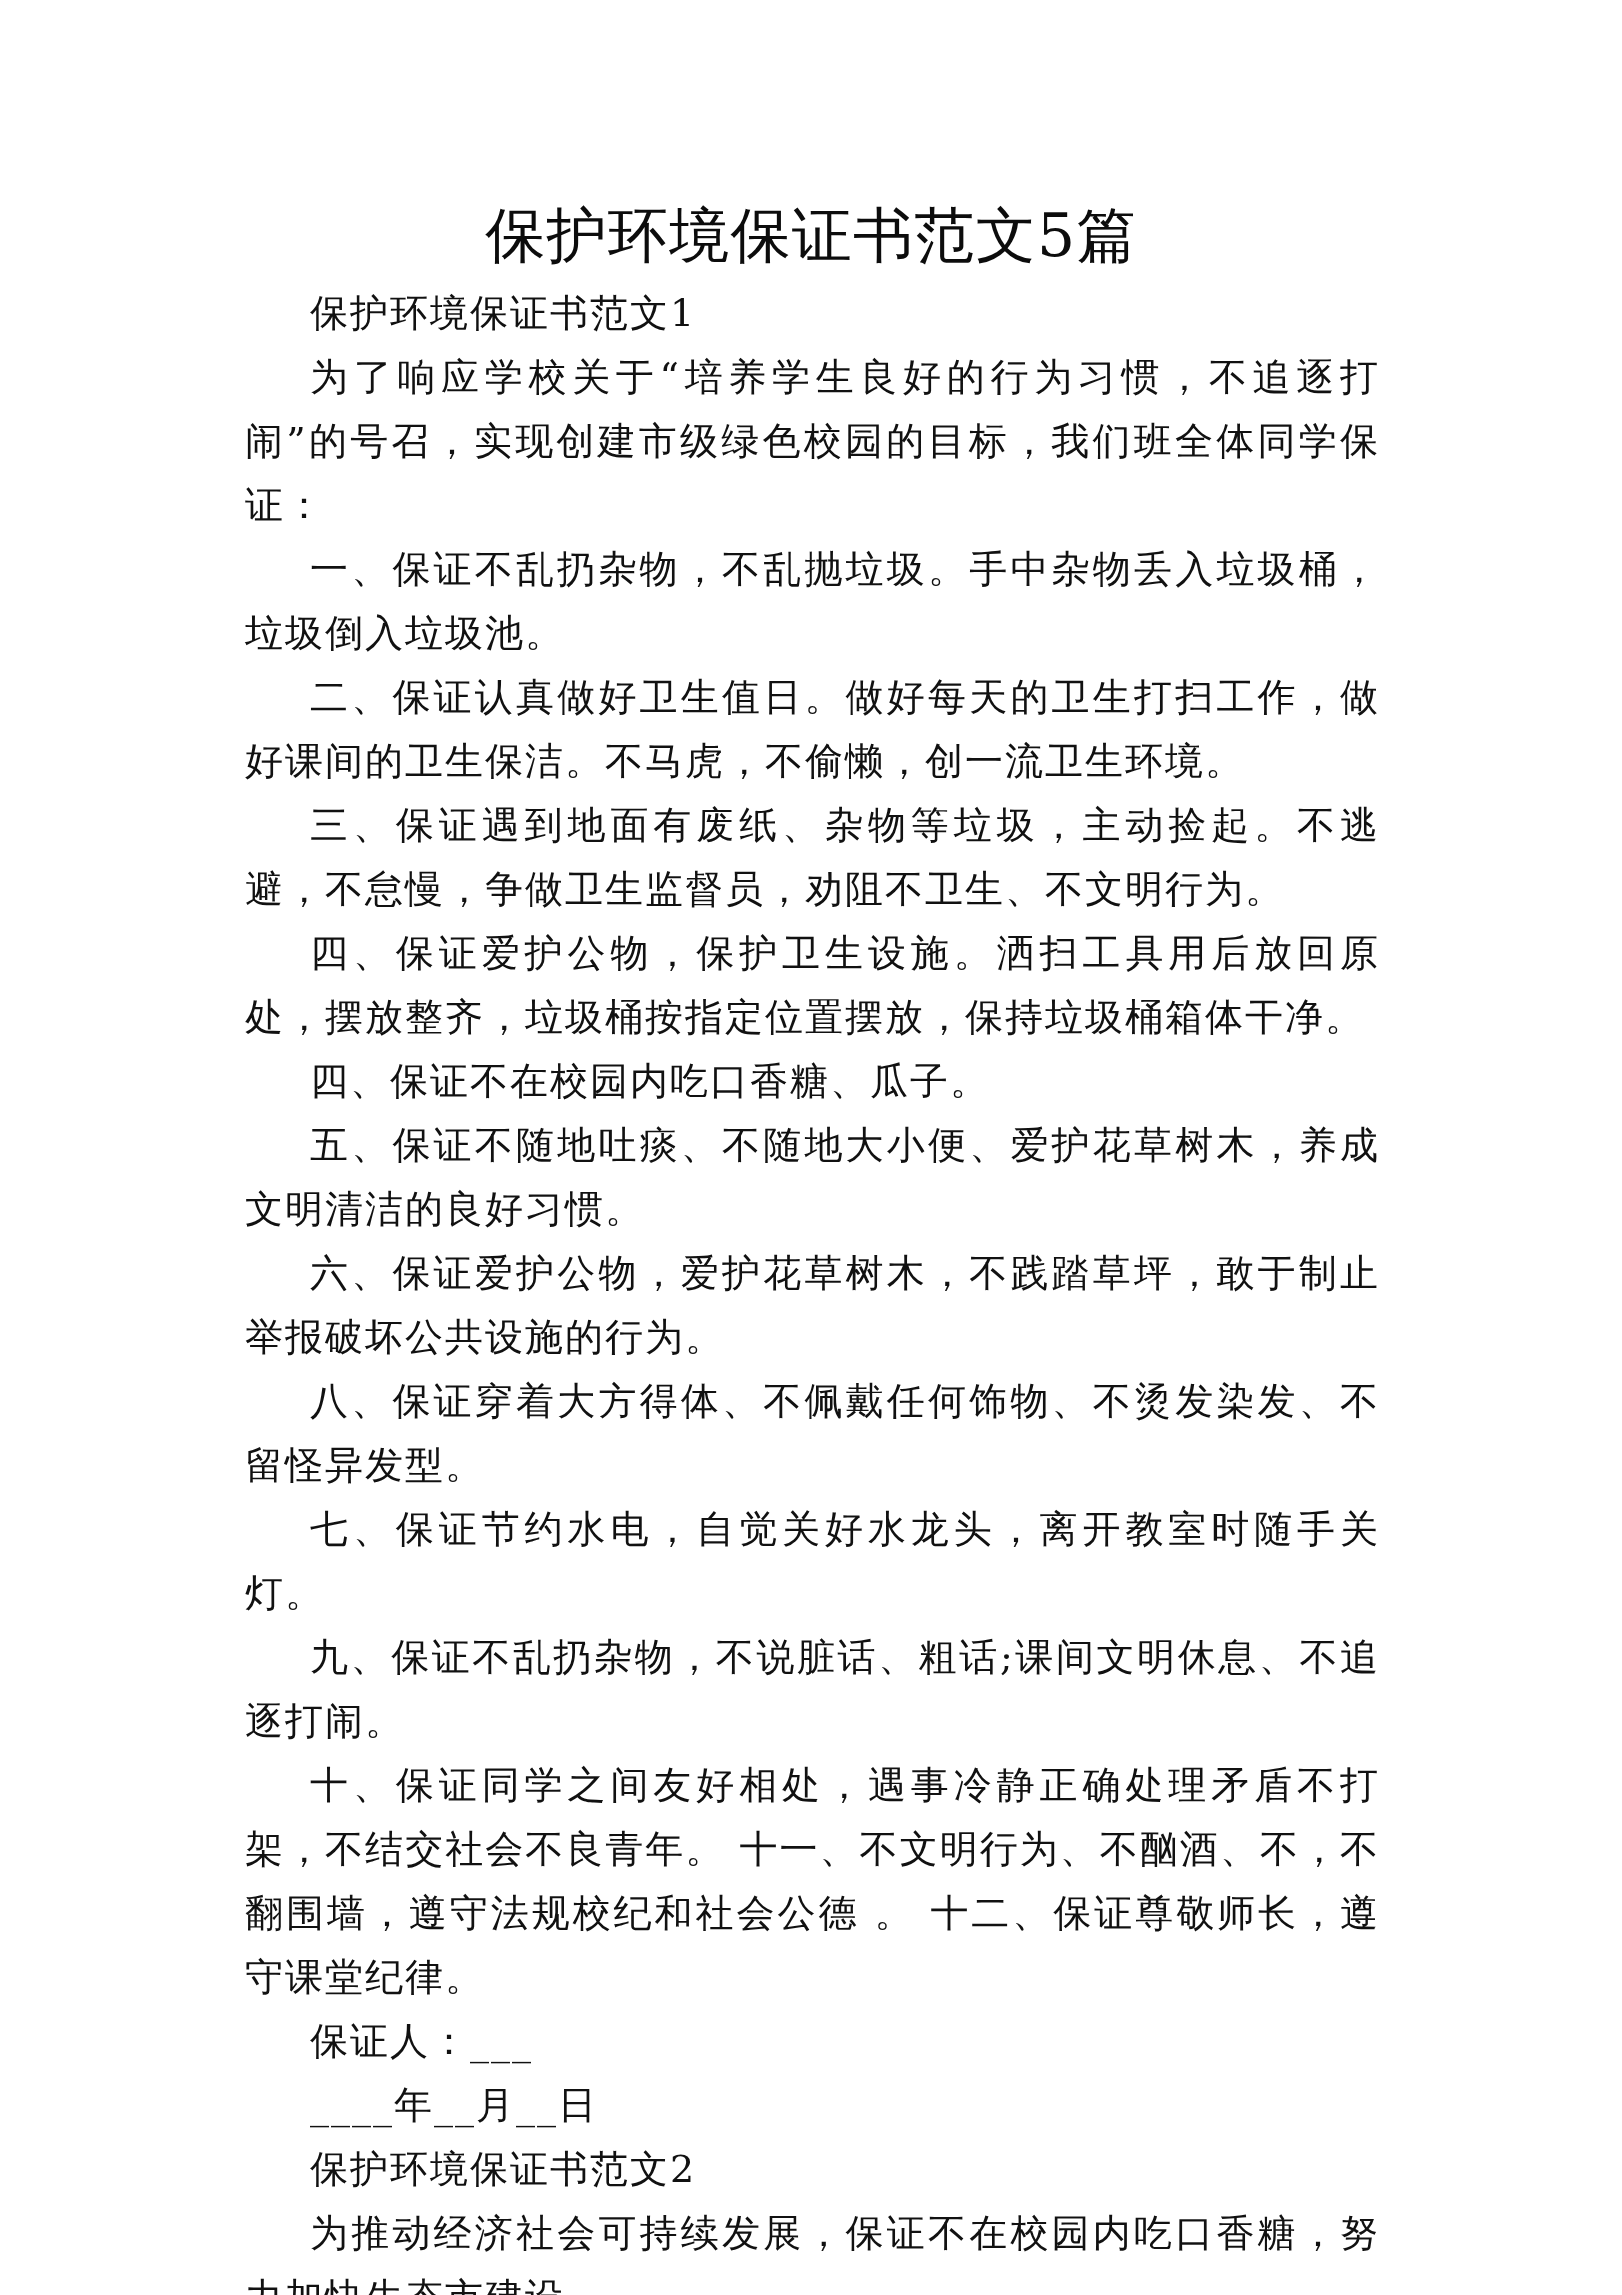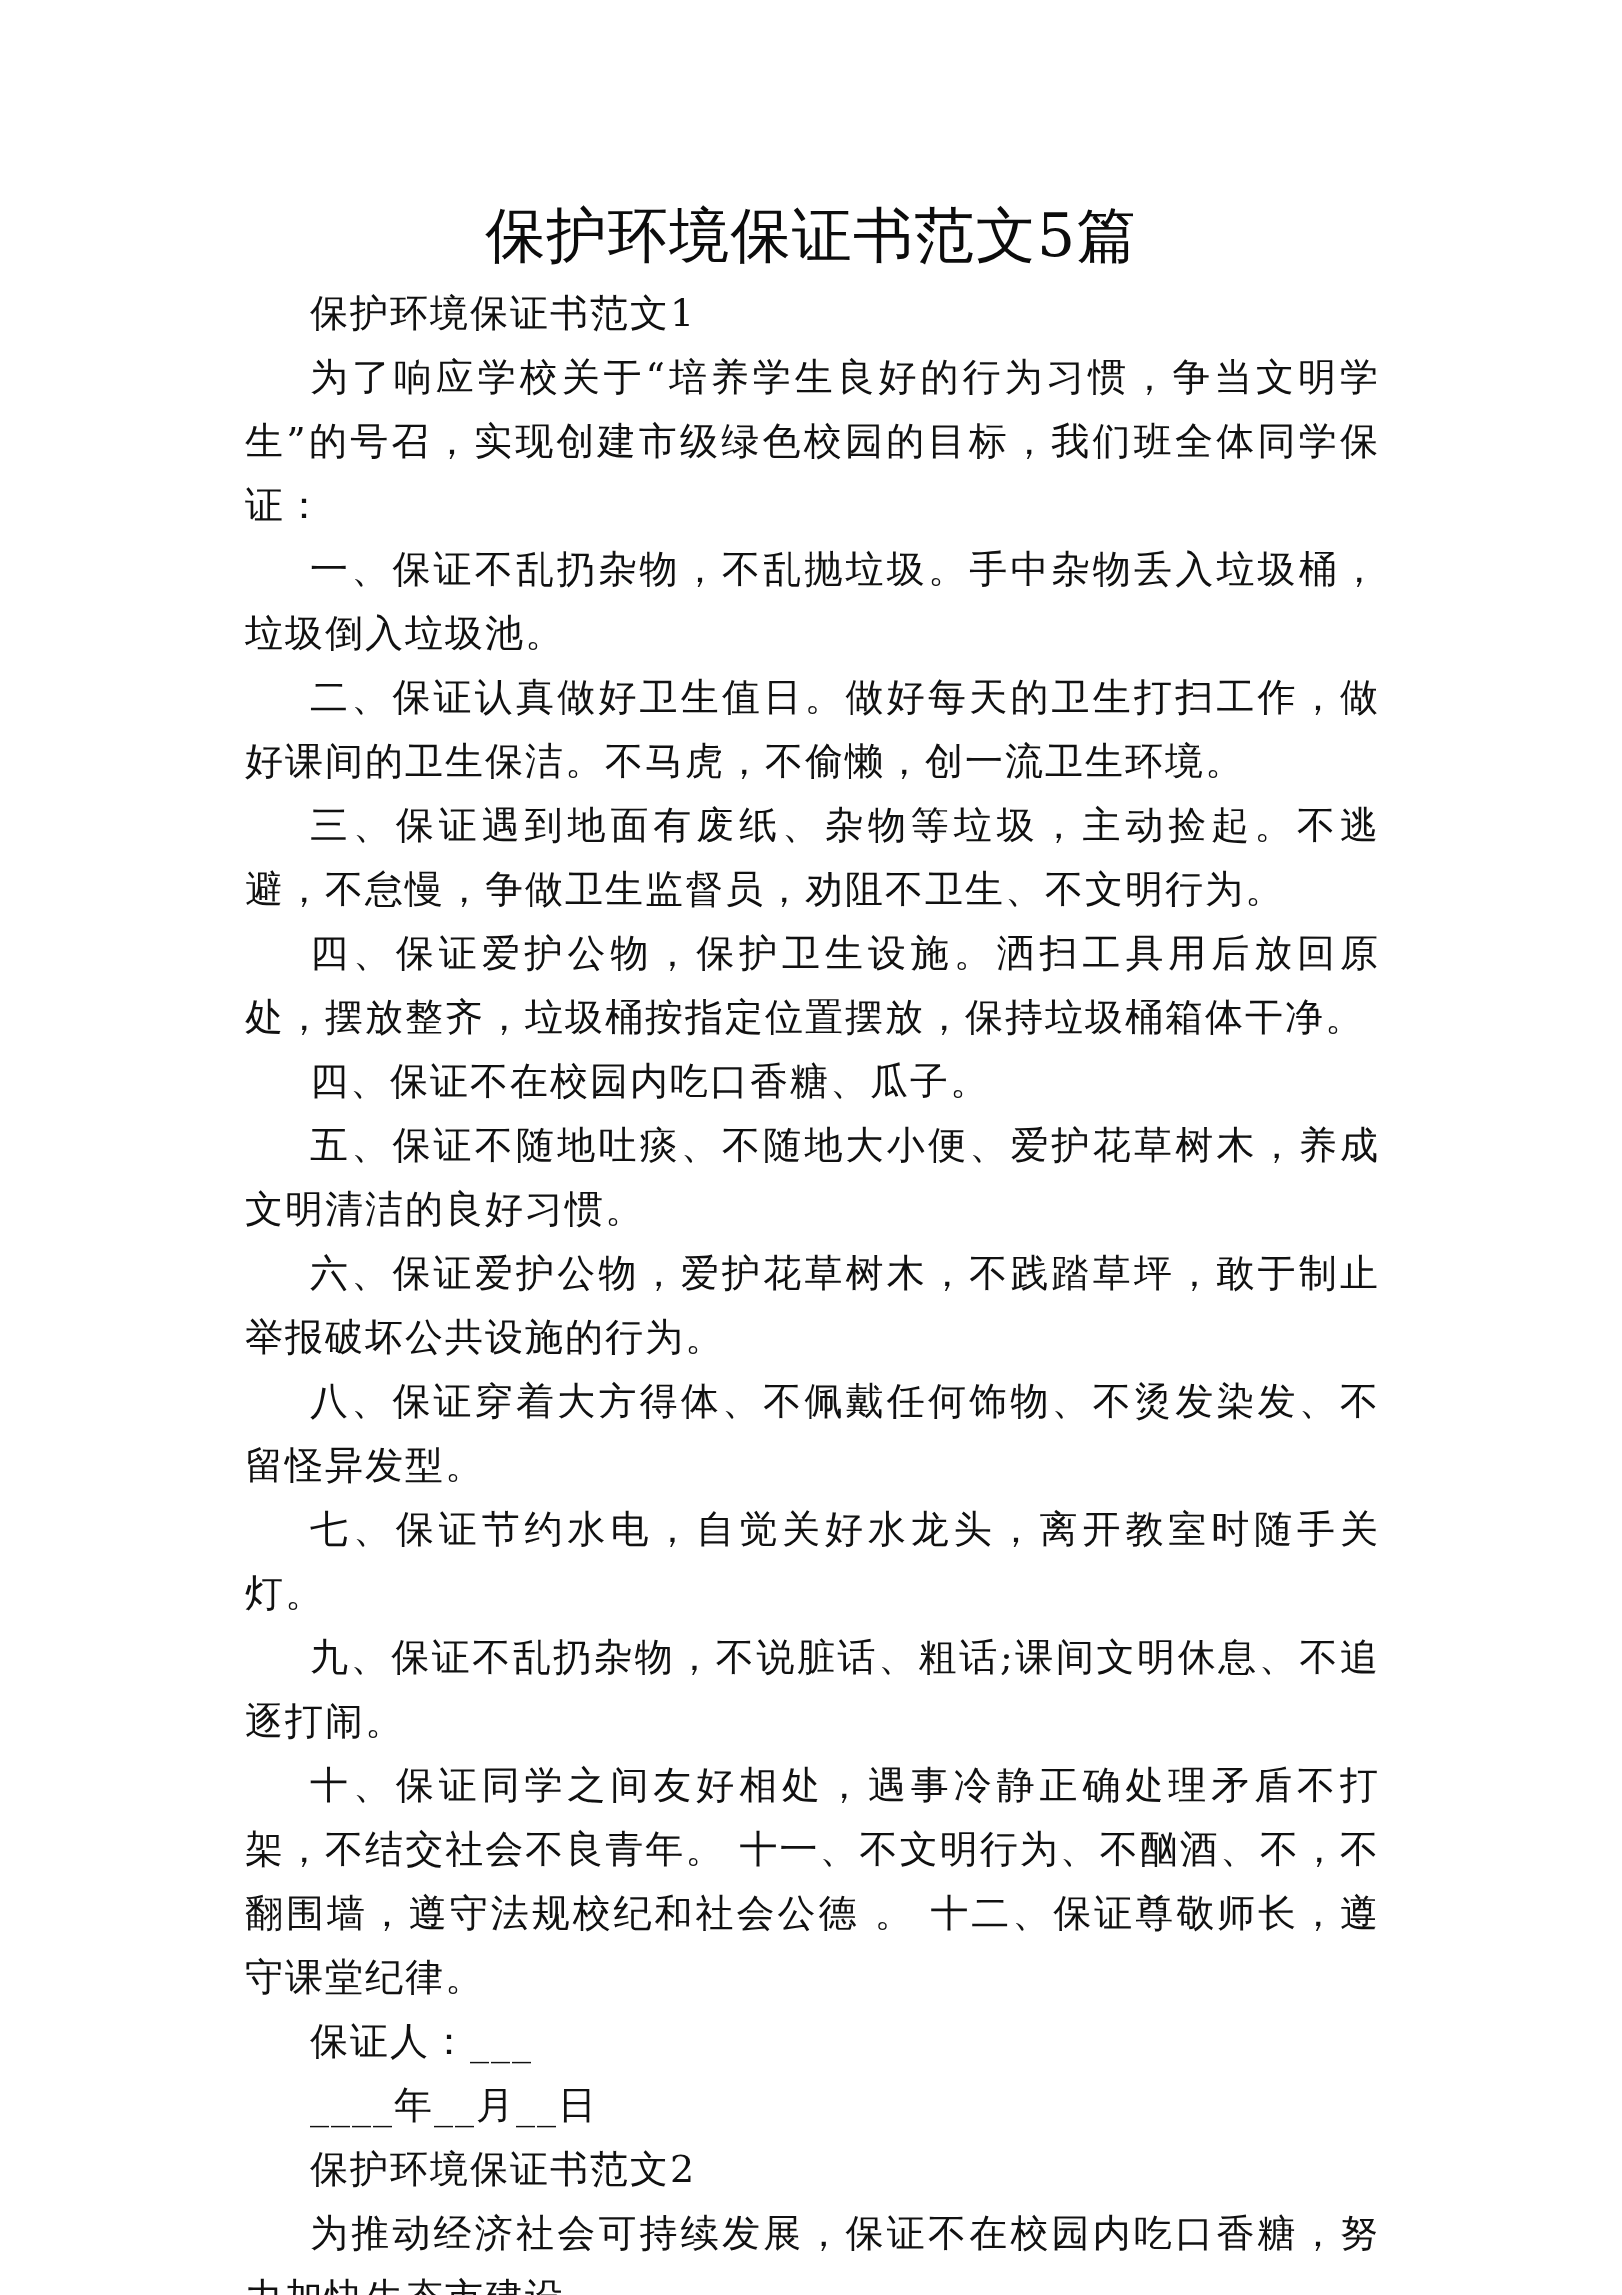--- a/index.html
+++ b/index.html
@@ -55,21 +55,21 @@
     }
   </style>
 </head>
 <body>
 
 <div class="page">
   <h1 class="title">保护环境保证书范文5篇</h1>
 
   <div class="body-text">
     <p class="para">保护环境保证书范文1</p>
-    <p class="para">为了响应学校关于“培养学生良好的行为习惯，争当文明学生”的号召，实现创建市级绿色校园的目标，我们班全体同学保证：</p>
+    <p class="para">为了响应学校关于“培养学生良好的行为习惯，不追逐打闹”的号召，实现创建市级绿色校园的目标，我们班全体同学保证：</p>
     <p class="para">一、保证不乱扔杂物，不乱抛垃圾。手中杂物丢入垃圾桶，垃圾倒入垃圾池。</p>
     <p class="para">二、保证认真做好卫生值日。做好每天的卫生打扫工作，做好课间的卫生保洁。不马虎，不偷懒，创一流卫生环境。</p>
     <p class="para">三、保证遇到地面有废纸、杂物等垃圾，主动捡起。不逃避，不怠慢，争做卫生监督员，劝阻不卫生、不文明行为。</p>
     <p class="para">四、保证爱护公物，保护卫生设施。洒扫工具用后放回原处，摆放整齐，垃圾桶按指定位置摆放，保持垃圾桶箱体干净。</p>
     <p class="para">四、保证不在校园内吃口香糖、瓜子。</p>
     <p class="para">五、保证不随地吐痰、不随地大小便、爱护花草树木，养成文明清洁的良好习惯。</p>
     <p class="para">六、保证爱护公物，爱护花草树木，不践踏草坪，敢于制止举报破坏公共设施的行为。</p>
     <p class="para">八、保证穿着大方得体、不佩戴任何饰物、不烫发染发、不留怪异发型。</p>
     <p class="para">七、保证节约水电，自觉关好水龙头，离开教室时随手关灯。</p>
     <p class="para">九、保证不乱扔杂物，不说脏话、粗话;课间文明休息、不追逐打闹。</p>

